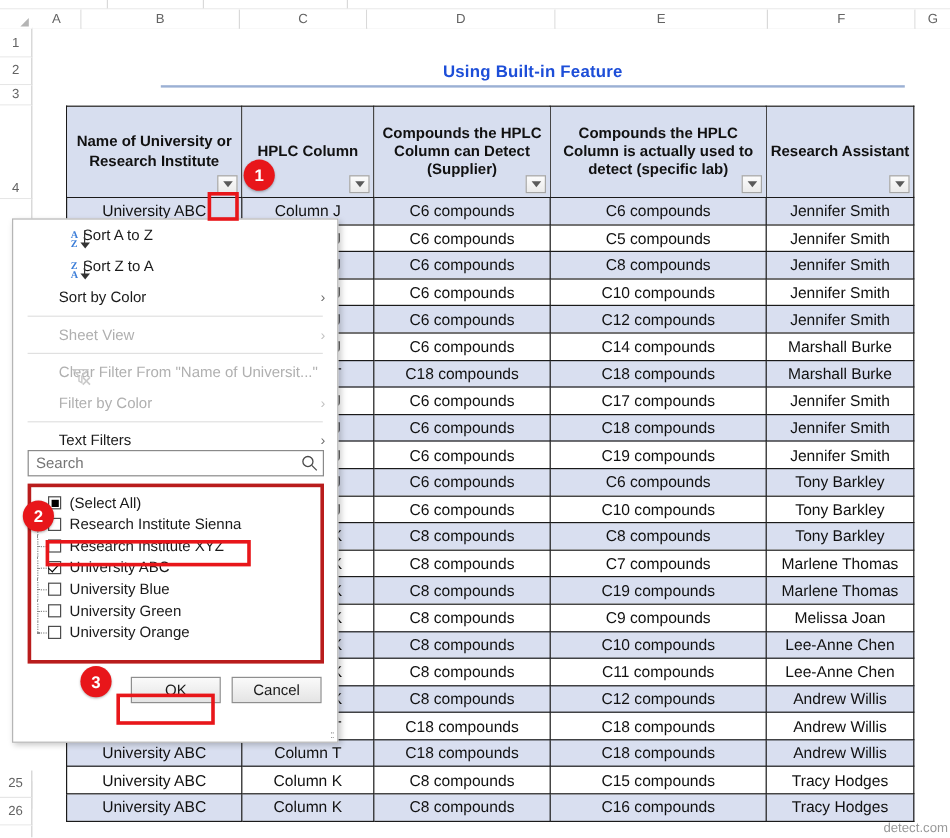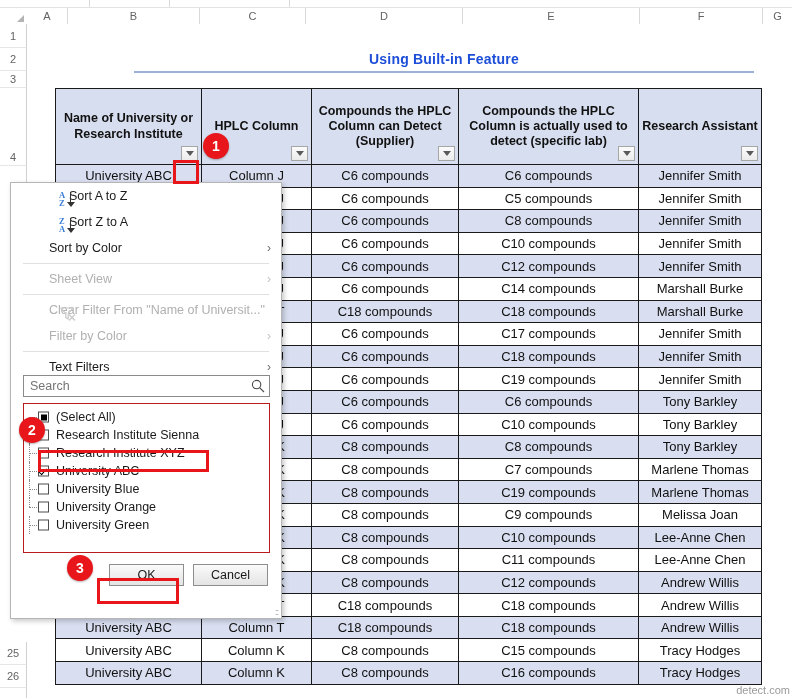--- a/index.html
+++ b/index.html
@@ -178,21 +178,21 @@
   .search-row .txt {
     font-size: 12.5px; color: #7c7c7c; padding-left: 6px; flex: 1;
     border: none; outline: none; background: transparent;
     font-family: "Liberation Sans", sans-serif;
   }
   .search-row .mag { width: 22px; display:flex; align-items:center; justify-content:center; }
 
   
   .listbox {
     position: absolute; left: 12px; top: 220px; width: 247px; height: 150px;
-    border: 1px solid #b91c1c; background: #ffffff;
+    border: 3px solid #b91c1c; background: #ffffff;
     padding-top: 4px;
   }
   .lrow {
     position: relative;
     height: 18px;
     display: flex; align-items: center;
     padding-left: 32px;
     font-size: 12.5px; color: #1a1a1a;
     white-space: nowrap;
   }
@@ -613,30 +613,30 @@
           <span class="cbx checked"></span>
           <span>University ABC</span>
         </div>
         <div class="lrow">
           <span class="tree-v"></span>
           <span class="tree-dot"></span>
           <span class="cbx"></span>
           <span>University Blue</span>
         </div>
         <div class="lrow">
+          <span class="tree-v"></span>
+          <span class="tree-dot"></span>
+          <span class="cbx"></span>
+          <span>University Green</span>
+        </div>
+        <div class="lrow">
           <span class="tree-v" style="height: 9px;"></span>
           <span class="tree-dot"></span>
           <span class="cbx"></span>
           <span>University Orange</span>
-        </div>
-        <div class="lrow">
-          <span class="tree-v"></span>
-          <span class="tree-dot"></span>
-          <span class="cbx"></span>
-          <span>University Green</span>
         </div>
       </div>
 
     <div class="btn btn-ok">
       <span>OK</span>
     </div>
     <div class="btn btn-cancel">
       <span>Cancel</span>
     </div>
     <div class="grip">::</div>

